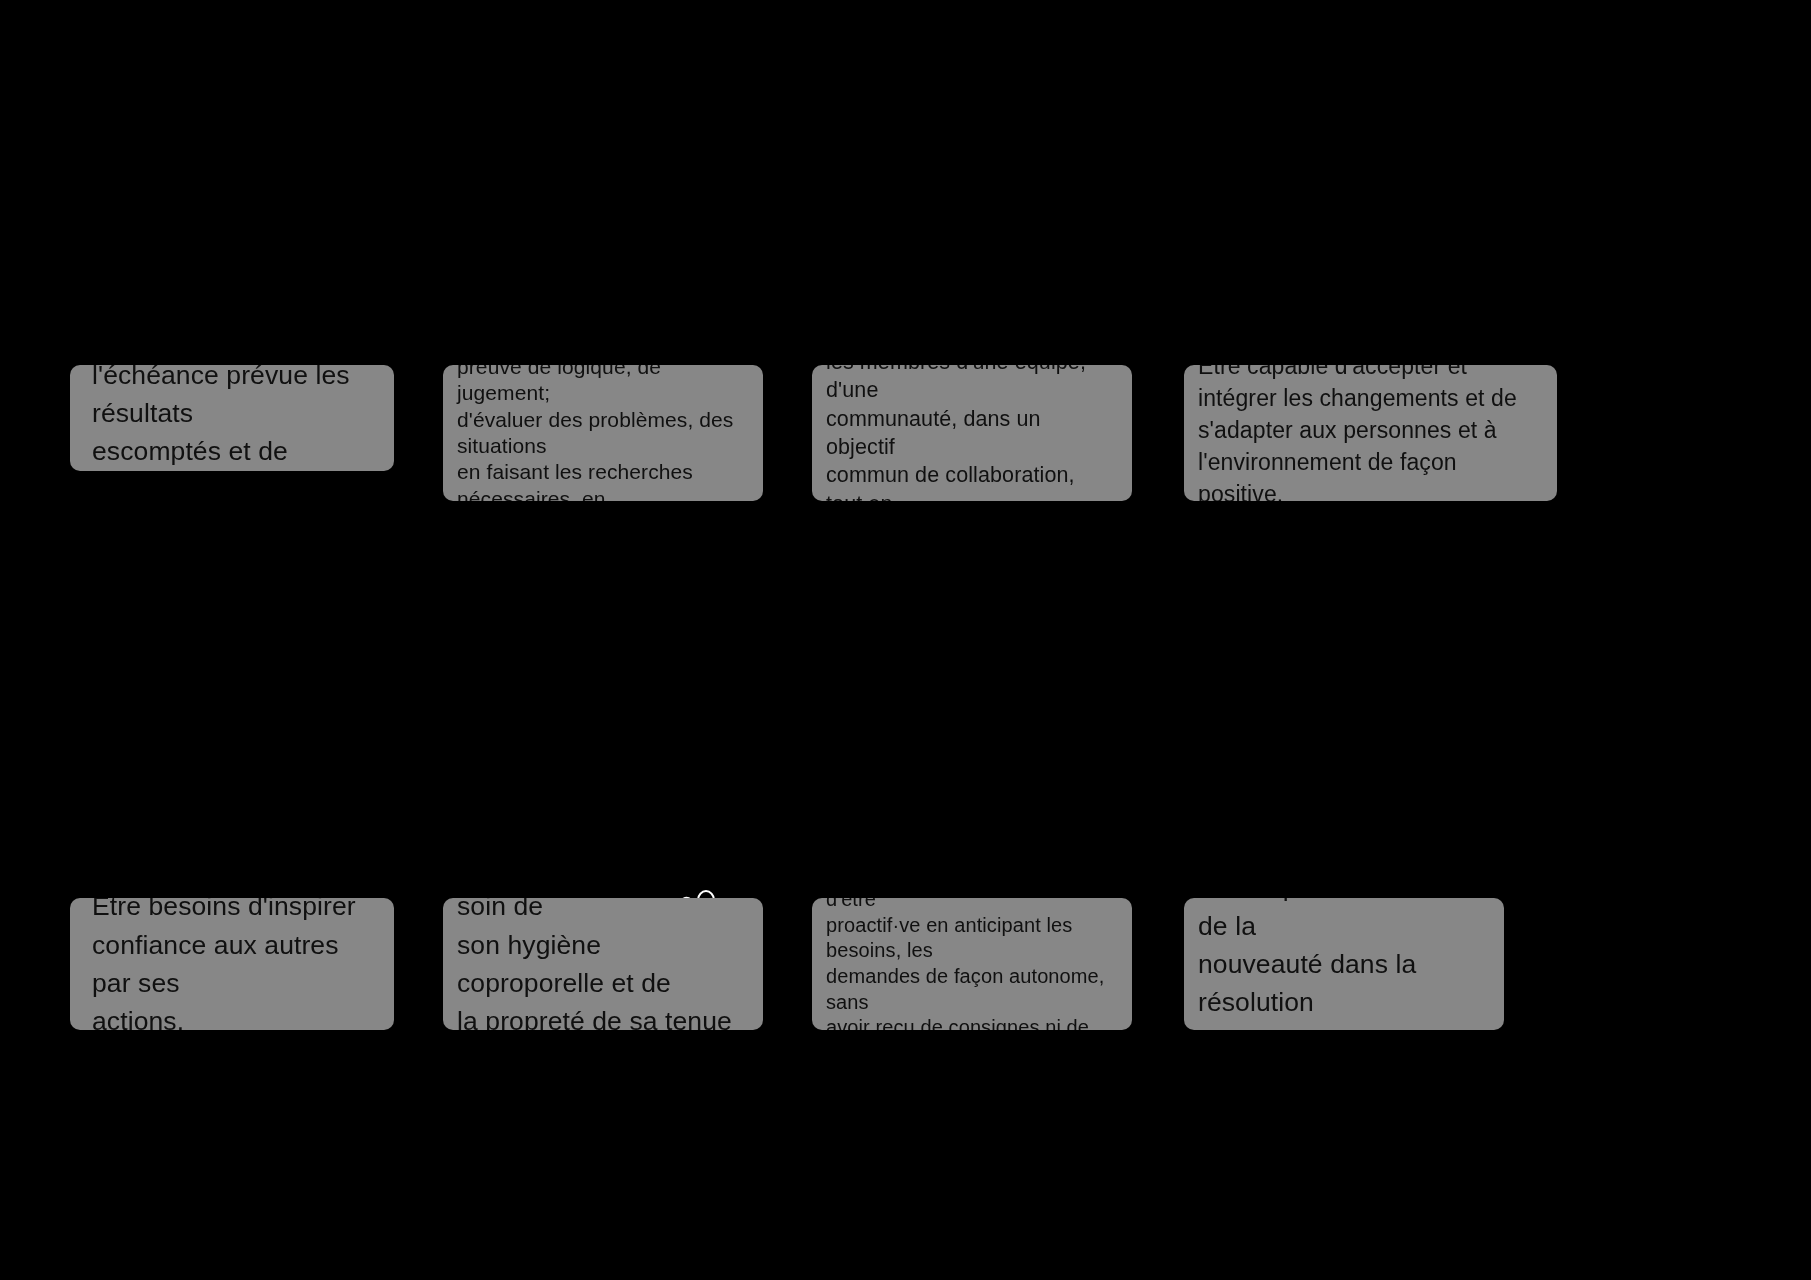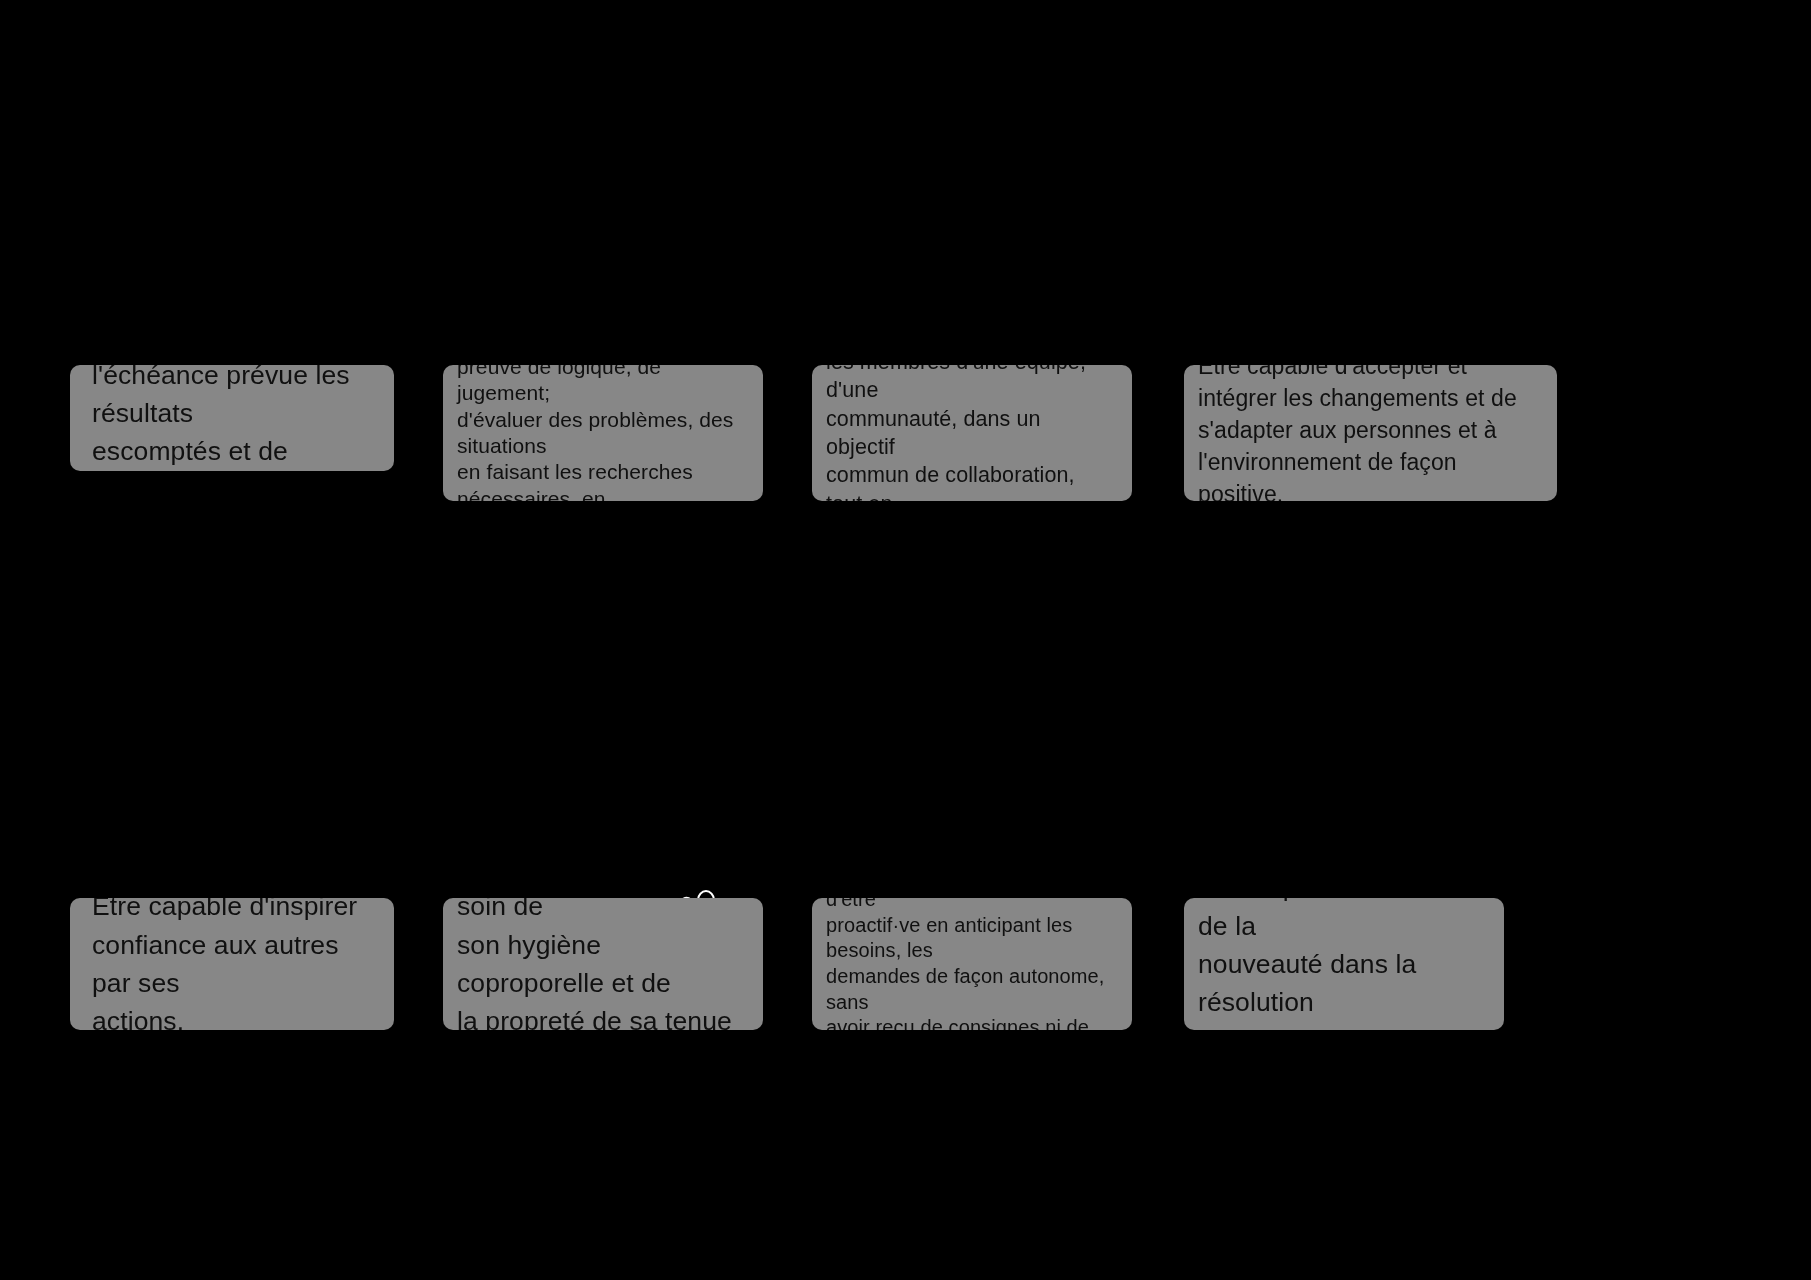--- a/index.html
+++ b/index.html
@@ -127,21 +127,21 @@
                L57 42 C57 37 61 33 65 34 C69 35 72 39 72 44 L70 70
                C69 78 66 86 60 92 L48 105 C42 112 38 118 36 126 Z" fill="#000000"></path>
 
       <path d="M27 96 C33 90 41 86 49 86 C54 86 58 88 60 92" fill="none"></path>
 
       <path d="M21 122 L36 126" fill="none"></path>
     </svg>
   </div>
 
   <div class="card sz-lg" id="c5">
-    <span class="txt">Être capable d'inspirer
+    <span class="txt">Être besoins d'inspirer
 confiance aux autres par ses
 actions.</span>
   </div>
 
   <div class="card sz-lg" id="c6">
     <span class="txt">Être capable de prendre soin de
 son hygiène coproporelle et de
 la propreté de sa tenue
 vestimentaire.</span>
   </div>

